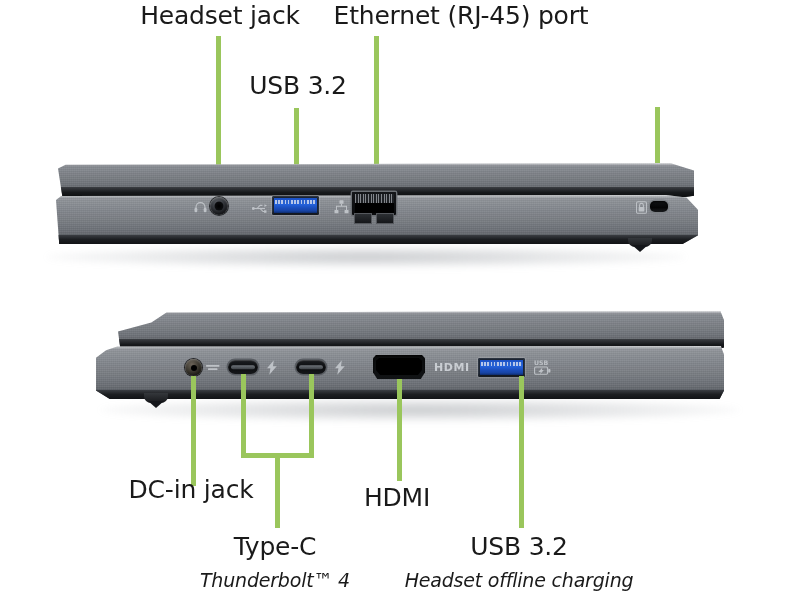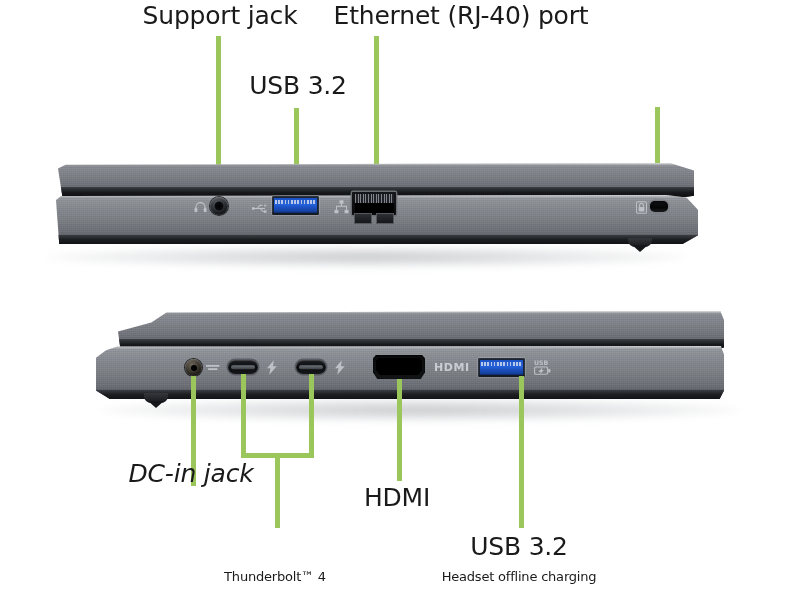--- a/index.html
+++ b/index.html
@@ -25,21 +25,21 @@
   
   .label {
     position: absolute;
     text-align: center;
     line-height: 1.12;
     color: #1a1a1a;
     white-space: pre-line;
     letter-spacing: -0.2px;
   }
   .label.lg { font-size: 25px; font-weight: 400; }
-  .label.sm { font-size: 13px; font-weight: 400; }
+  .label.sm { font-size: 19px; font-weight: 400; font-style: italic; }
 
   
   .leader {
     position: absolute;
     background: #9ac65c;
   }
   .leader.v { width: 5px; }
   .leader.h { height: 5px; }
 
   
@@ -236,25 +236,25 @@
     letter-spacing:.6px;
     white-space:nowrap;
     line-height:1;
   }
 </style>
 </head>
 <body>
 
 <div id="stage">
 
-  <div class="label lg" style="left:120px; top:2px; width:200px;">Support jack</div>
+  <div class="label lg" style="left:120px; top:2px; width:200px;">Headset jack</div>
 
   <div class="label lg" style="left:213px; top:72px; width:170px;">USB 3.2</div>
 
-  <div class="label lg" style="left:320px; top:2px; width:282px;">Ethernet (RJ-40) port</div>
+  <div class="label lg" style="left:320px; top:2px; width:282px;">Ethernet (RJ-45) port</div>
 
 
   <div class="leader v" style="left:216px; top:36px; height:166px;"></div>
   <div class="leader v" style="left:294px; top:108px; height:96px;"></div>
   <div class="leader v" style="left:374px; top:36px; height:168px;"></div>
   <div class="leader v" style="left:655px; top:107px; height:97px;"></div>
 
   <div class="laptop" style="left:0px; top:150px; width:740px; height:120px;">
 
     <div class="shadow-strip" style="left:46px; top:96px; width:640px; height:22px;"></div>
@@ -399,22 +399,23 @@
 
   <div class="leader v" style="left:241px; top:374px; height:82px;"></div>
   <div class="leader v" style="left:309px; top:374px; height:82px;"></div>
   <div class="leader h" style="left:241px; top:453px; width:73px;"></div>
   <div class="leader v" style="left:275px; top:453px; height:75px;"></div>
 
   <div class="leader v" style="left:397px; top:379px; height:102px;"></div>
 
   <div class="leader v" style="left:519px; top:376px; height:152px;"></div>
 
-  <div class="label lg" style="left:96px; top:460px; width:190px;font-style:italic;">DC-in jack</div>
-
+  <div class="label lg" style="left:96px; top:476px; width:190px;">DC-in jack</div>
+
+  <div class="label lg" style="left:195px; top:533px; width:160px;">Type-C</div>
   <div class="label sm" style="left:185px; top:570px; width:180px;">Thunderbolt™ 4</div>
 
   <div class="label lg" style="left:322px; top:484px; width:150px;">HDMI</div>
 
   <div class="label lg" style="left:434px; top:533px; width:170px;">USB 3.2</div>
   <div class="label sm" style="left:399px; top:570px; width:240px;">Headset offline charging</div>
 
 </div>
 
 </body></html>

